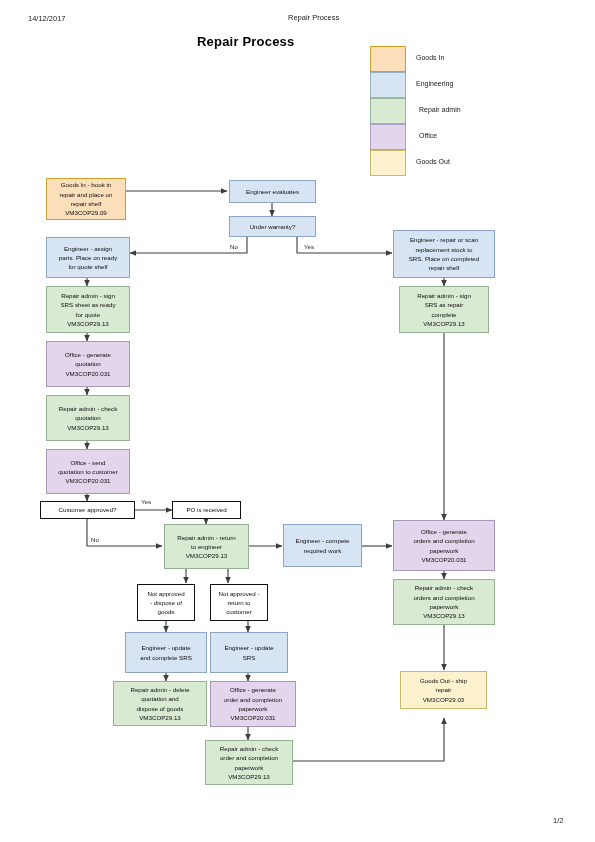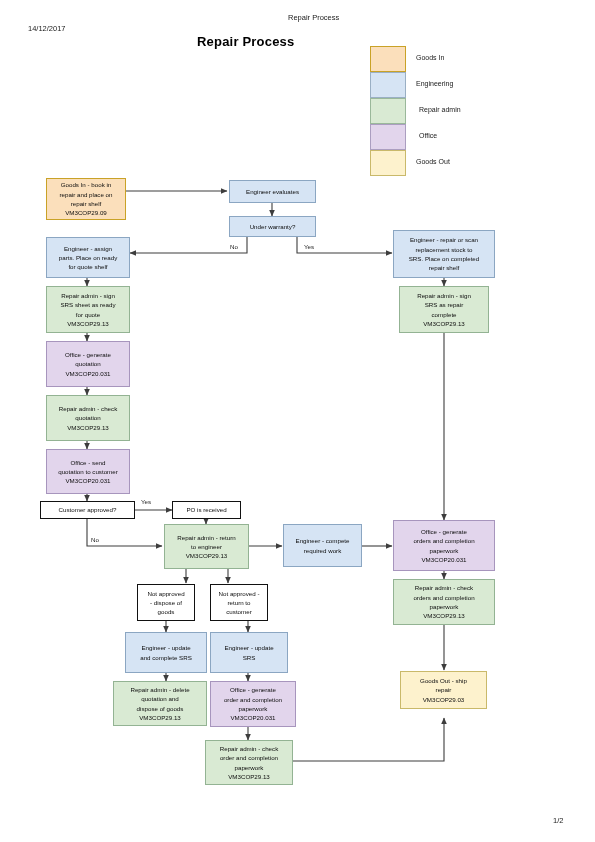--- a/index.html
+++ b/index.html
@@ -17,21 +17,21 @@
     height: 842px;
     overflow: hidden;
     background: #ffffff;
   }
   .hdr {
     position: absolute;
     font-size: 7.5px;
     color: #1a1a1a;
     white-space: nowrap;
   }
-  #hdr-date { left: 28px; top: 24px; }
+  #hdr-date { left: 28px; top: 14px; }
   #hdr-title { left: 288px; top: 13px; }
   #ftr-page { position: absolute; left: 553px; top: 816px; font-size: 7.5px; color: #1a1a1a; }
 
   #doc-title {
     position: absolute;
     left: 197px;
     top: 34px;
     font-size: 13px;
     font-weight: bold;
     color: #000;

